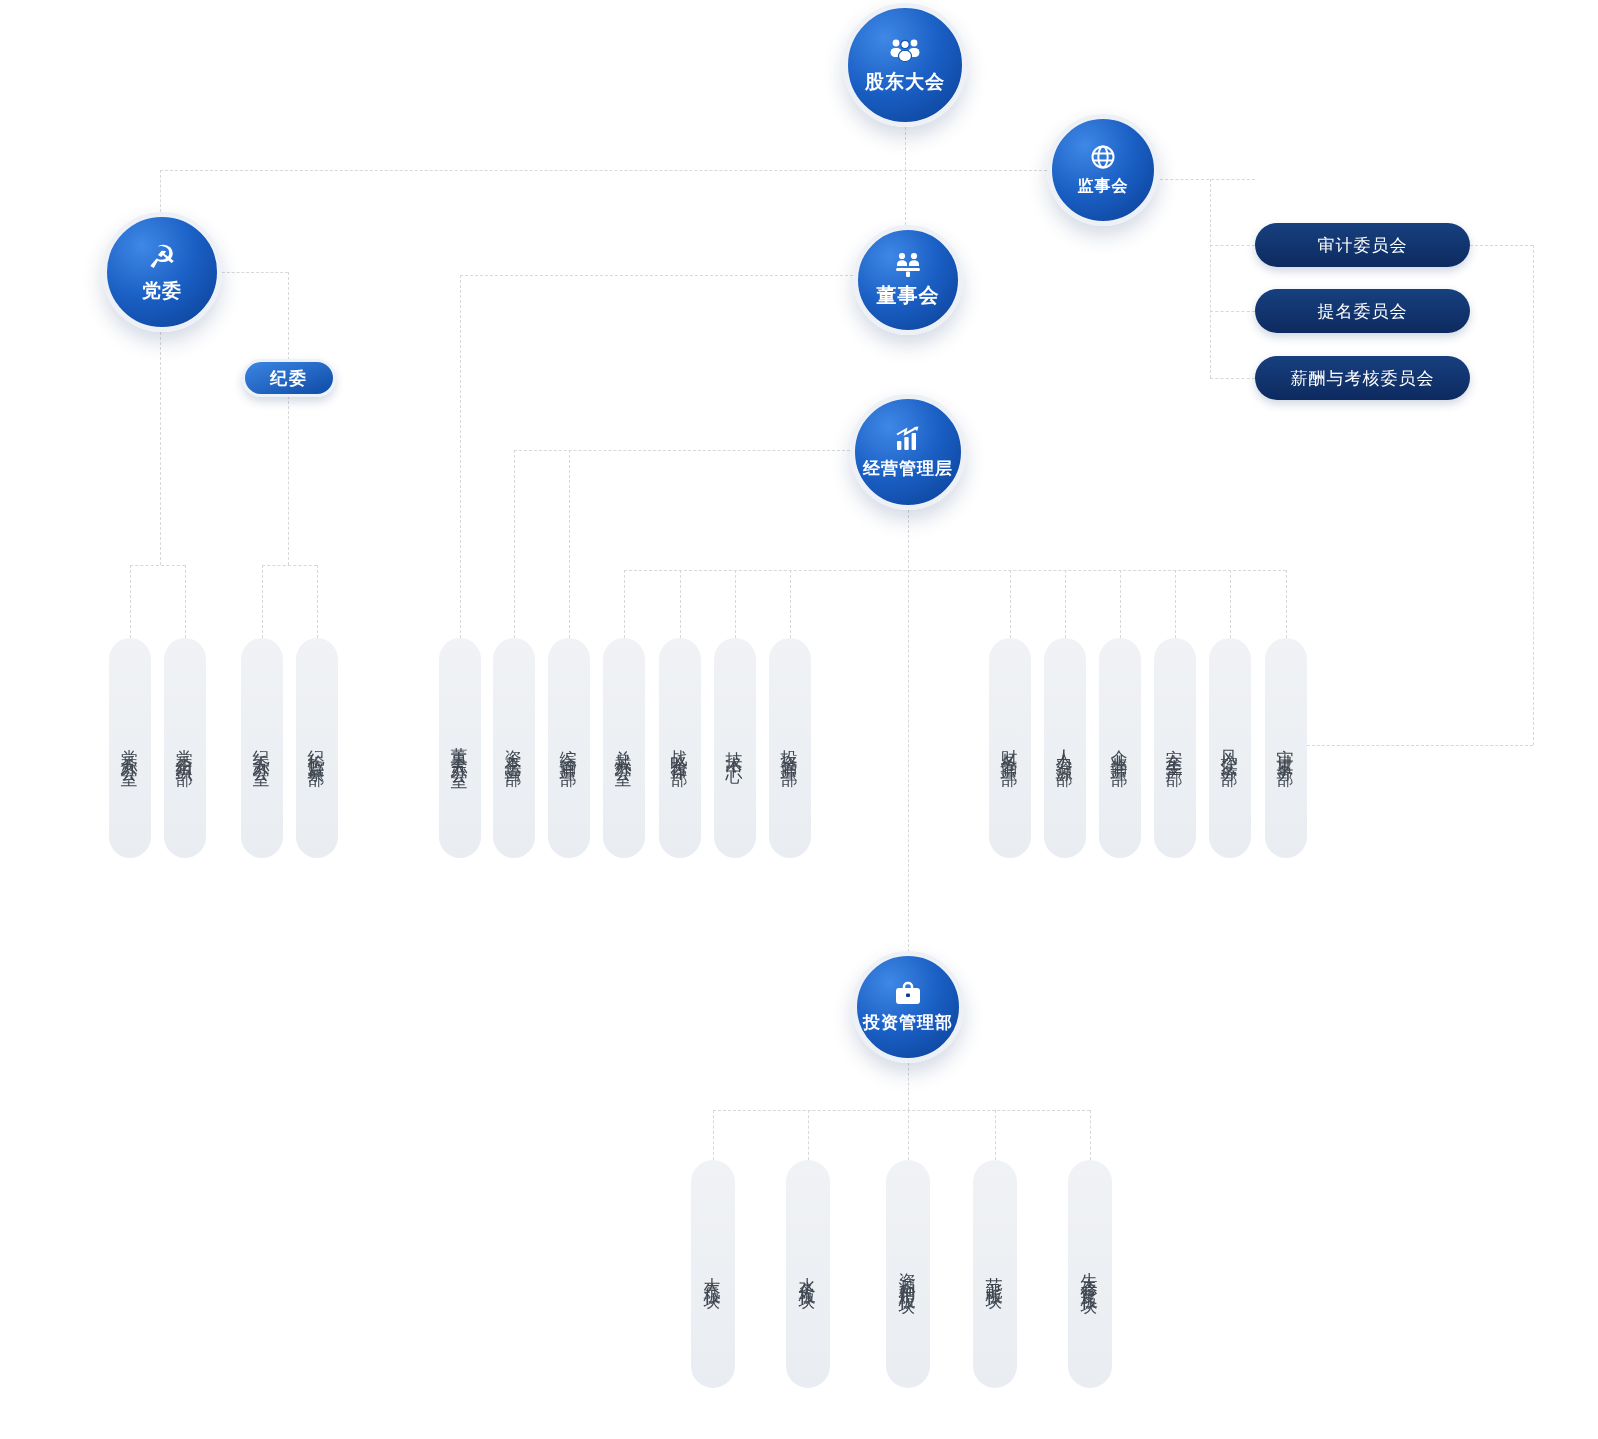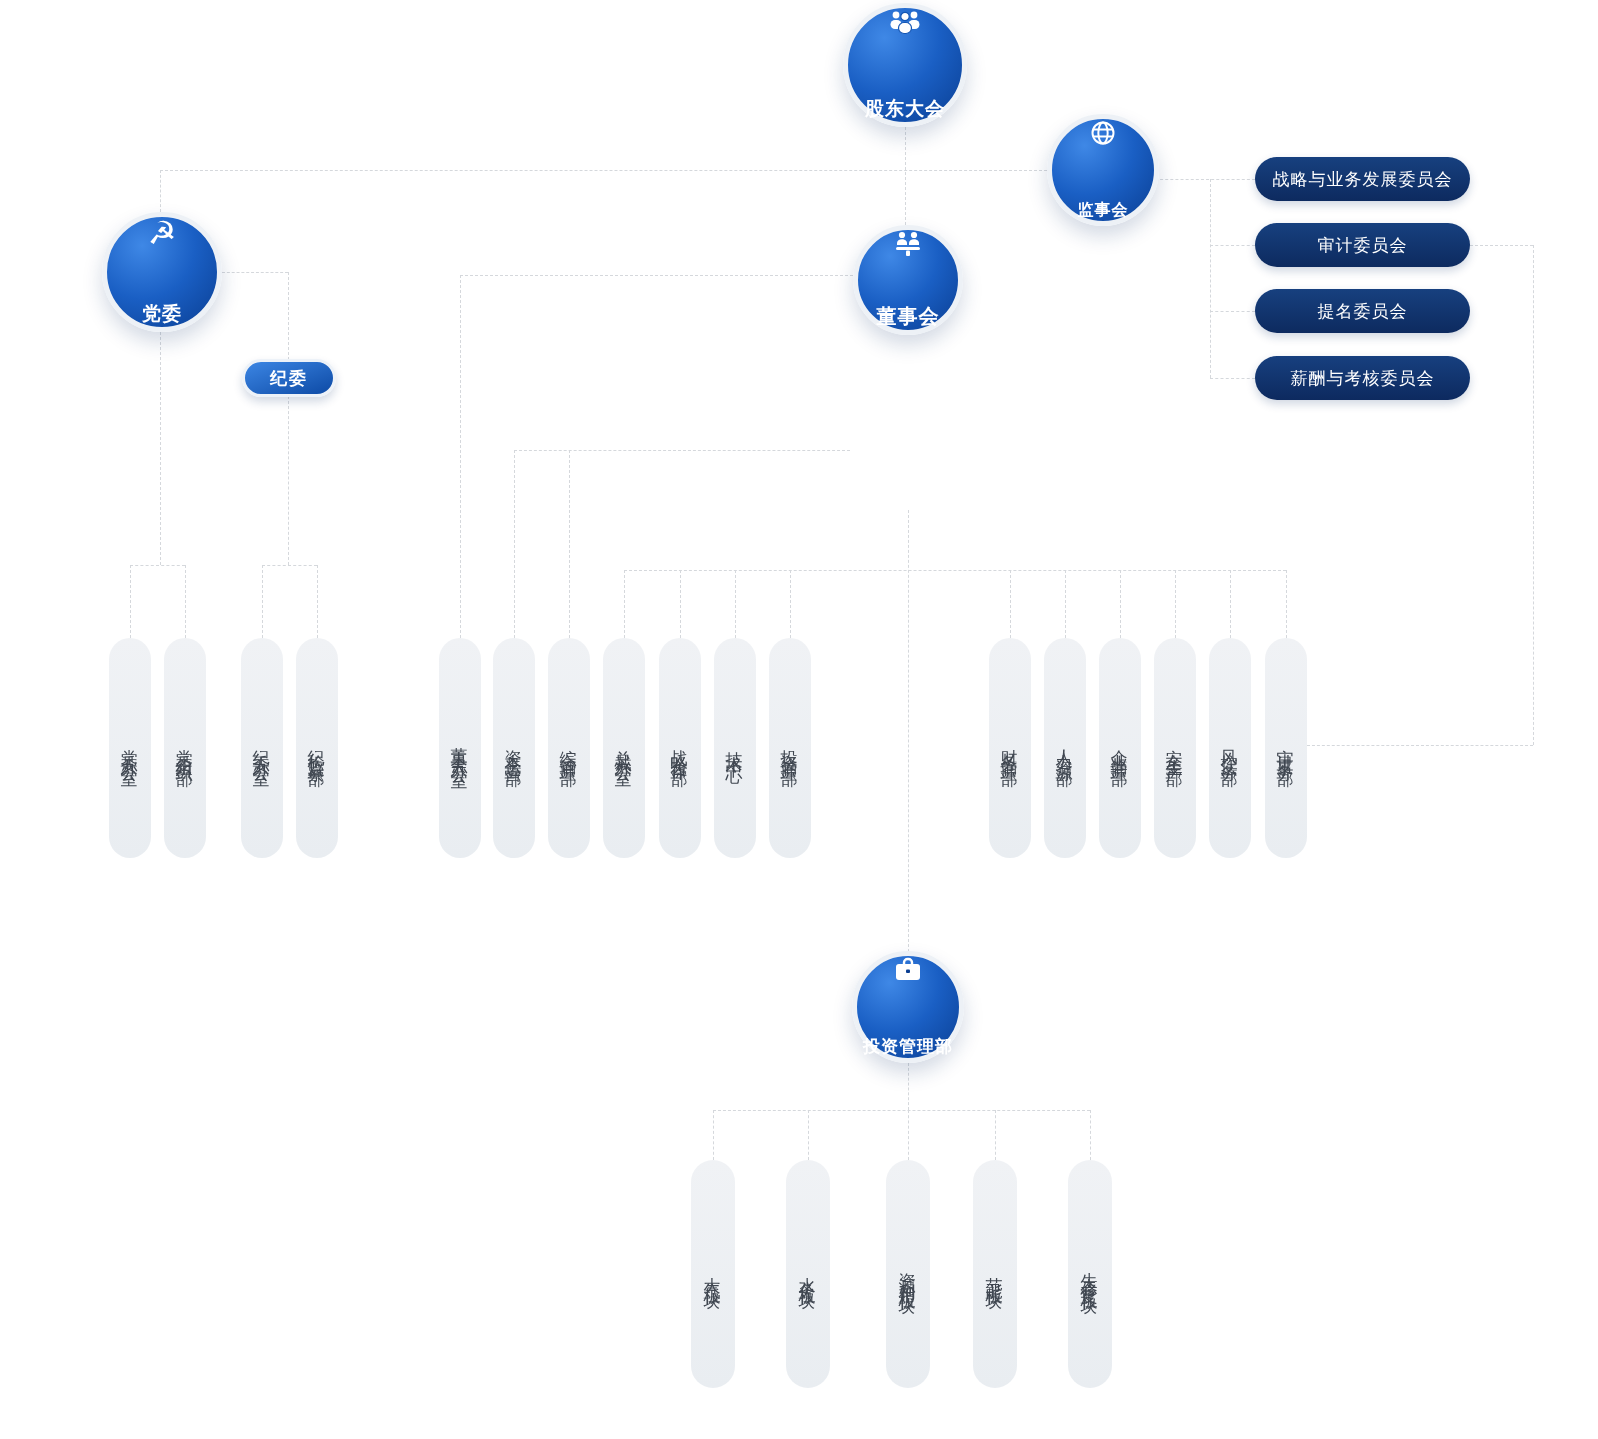--- a/index.html
+++ b/index.html
@@ -20,21 +20,21 @@
   
   .node {
     position: absolute;
     border-radius: 50%;
     background: radial-gradient(circle at 32% 26%, #3f88e6 0%, #1a5fc4 48%, #0a3e92 100%);
     border: 5px solid #edf1f6;
     box-shadow: 0 10px 20px rgba(16,48,107,0.18);
     display: flex;
     flex-direction: column;
     align-items: center;
-    justify-content: space-between;
+    justify-content: center;
     gap: 5px;
     color: #ffffff;
   }
   .node-label { font-weight: bold; letter-spacing: 1px; white-space: nowrap; }
   .node-icon { display: flex; align-items: center; justify-content: center; line-height: 1; }
   .glyph-icon { font-size: 32px; }
 
   
   .small-pill {
     position: absolute;
@@ -176,39 +176,48 @@
           <circle cx="22" cy="5" r="3.1"></circle>
         <path d="M10 9.2c-2.8 0-5 1.7-5 3.8v2h10v-2c0-2.1-2.2-3.8-5-3.8z"></path>
         <path d="M22 9.2c-2.8 0-5 1.7-5 3.8v2h10v-2c0-2.1-2.2-3.8-5-3.8z"></path>
         <rect x="4" y="17" width="24" height="3" rx="1.5"></rect>
         <rect x="14" y="20.5" width="4" height="5.5" rx="1"></rect>
       </svg>
     </span>
     <span class="node-label" style="font-size:20px;">董事会</span>
   </div>
 
+  <div class="node" style="left:850px; top:394px; width:116px; height:116px;">
+    <span class="node-icon">
+      <svg width="30" height="27" viewBox="0 0 30 27" xmlns="http://www.w3.org/2000/svg">
+        <rect x="4" y="16" width="4.4" height="9" rx="1" fill="#fff"></rect>
+        <rect x="11.3" y="12" width="4.4" height="13" rx="1" fill="#fff"></rect>
+        <rect x="18.6" y="8" width="4.4" height="17" rx="1" fill="#fff"></rect>
+        <path d="M4 9.5 L13 4.5 L12 9 L24 2.5" stroke="#fff" stroke-width="2" fill="none"></path>
+        <path d="M25.5 1.5 l-5 1 3.6 3.4 z" fill="#fff"></path>
+      </svg>
+    </span>
+    <span class="node-label" style="font-size:17px;">经营管理层</span>
+  </div>
 
   <div class="node" style="left:852px; top:951px; width:112px; height:112px;">
     <span class="node-icon">
       <svg width="30" height="26" viewBox="0 0 30 26" xmlns="http://www.w3.org/2000/svg">
         <path d="M11 9V6.5A3.5 3.5 0 0 1 14.5 3h1A3.5 3.5 0 0 1 19 6.5V9" fill="none" stroke="#fff" stroke-width="2.4"></path>
         <rect x="3" y="8" width="24" height="16" rx="3" fill="#fff"></rect>
         <rect x="13" y="13.5" width="4" height="3.4" rx="1" fill="#0a3e92"></rect>
       </svg>
     </span>
     <span class="node-label" style="font-size:17px;">投资管理部</span>
   </div>
 
   <div class="small-pill" style="left:242px; top:359px; width:94px; height:38px;">
     <span>纪委</span>
   </div>
 
-  <div class="committee" style="top:157px;">
-    <span>战略与业务发展委员会</span>
-  </div>
   <div class="committee" style="top:289px;">
     <span>提名委员会</span>
   </div>
   <div class="committee" style="top:223px;">
     <span>审计委员会</span>
   </div>
   <div class="committee" style="top:356px;">
     <span>薪酬与考核委员会</span>
   </div>
 

